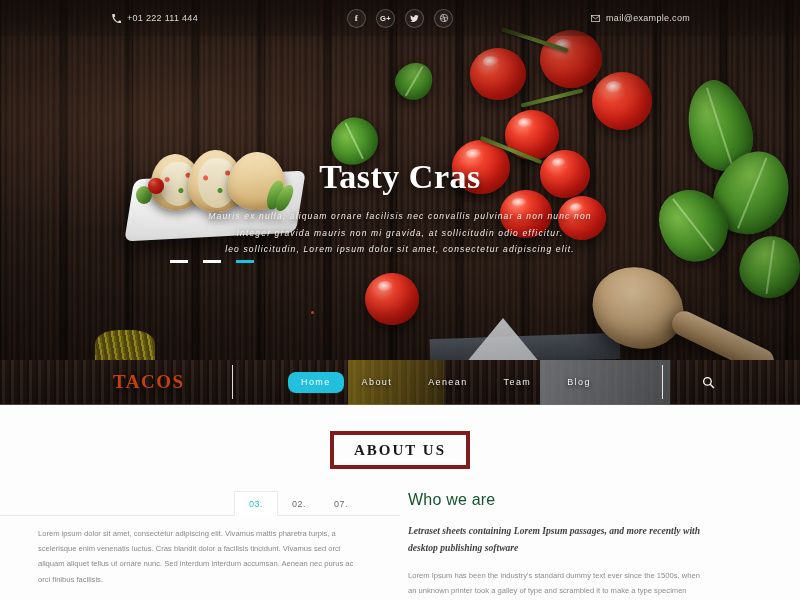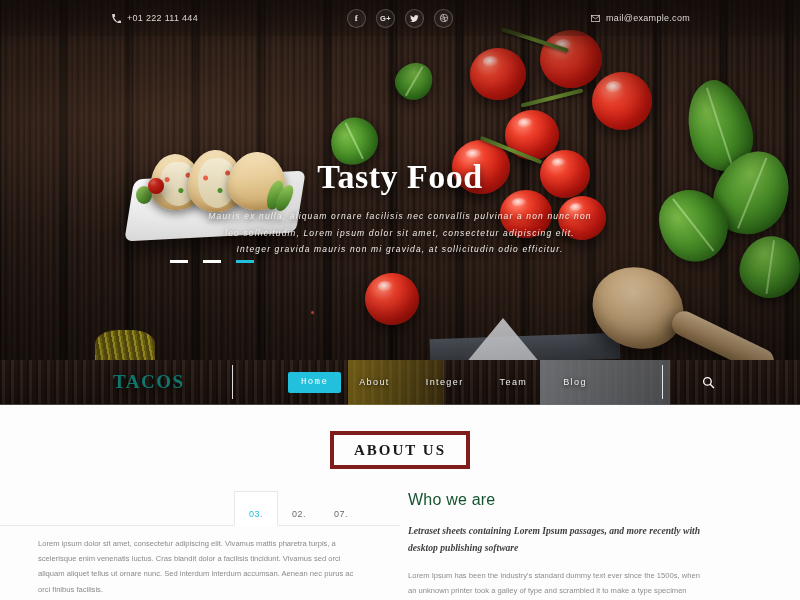--- a/index.html
+++ b/index.html
@@ -230,41 +230,41 @@
     position:absolute; left:540px; top:0; width:130px; height:45px;
     background:linear-gradient(110deg, rgba(120,124,128,0.85), rgba(88,92,97,0.75));
   }
   .nav-yellowblock{
     position:absolute; left:348px; top:0; width:96px; height:45px;
     background:linear-gradient(100deg, rgba(176,150,30,0.55), rgba(120,102,18,0.30));
   }
   .logo{
     position:absolute; left:113px;
     font-family:"Liberation Serif", serif;
-    font-weight:bold; font-size:19px; color:#0f766e;
+    font-weight:bold; font-size:19px; color:#c2410c;
     letter-spacing:1.5px; z-index:3;
     text-shadow:0 2px 6px rgba(0,0,0,.8);
   }
   .nav-sep{
     position:absolute; width:1px; height:34px;
     background:rgba(255,255,255,0.85); z-index:3;
   }
   .nav-sep.l{ left:232px; }
   .nav-sep.r{ left:662px; }
   .nav-menu{
     position:absolute; left:288px; display:flex; align-items:center; gap:0; z-index:3;
   }
   .nav-item{
     font-size:9px; color:#efefef; letter-spacing:1.4px;
     padding:12px 18px; height:52px; display:flex; align-items:center;
     text-shadow:0 1px 4px rgba(0,0,0,.85);
   }
   .nav-item.active{
     background:#22c0dc; color:#ffffff;
-    height:21px; padding:0 13px; border-radius:2px; text-shadow:none;font-family:Liberation Mono, monospace;
+    height:21px; padding:0 13px; border-radius:8px; text-shadow:none;
   }
   .nav-search{
     position:absolute; left:699px; z-index:3;
     width:18px;height:18px; display:flex;align-items:center;justify-content:center;
   }
 
   
   .about{
     position:absolute; left:0; top:405px; width:800px; height:195px;
     background:#fdfdfd;
@@ -282,21 +282,21 @@
   }
   .col-left{ width:400px; position:relative; }
   .col-right{ width:400px; padding-left:8px; }
 
   .tabs{
     display:flex; justify-content:flex-end; padding-right:38px; align-items:flex-end;
     border-bottom:1px solid #e8e8e8;
   }
   .tab{
     font-size:9px; color:#6a6a6a; letter-spacing:.5px;
-    padding:17px 14px 6px;
+    padding:7px 14px 6px;
   }
   .tab.active{
     color:#22c0dc;
     background:#ffffff;
     border:1px solid #e8e8e8;
     border-bottom:1px solid #ffffff;
     margin-bottom:-1px;
   }
   .tab-body{
     padding:10px 40px 0 38px;
@@ -428,25 +428,25 @@
         <svg width="9" height="7" viewBox="0 0 24 18" fill="none" stroke="#ddd6d2" stroke-width="2">
             <rect x="1" y="1" width="22" height="16"></rect>
             <path d="M1 2l11 8L23 2"></path>
           </svg>
       </span>
       <span>mail@example.com</span>
     </div>
   </div>
 
   <div class="hero-text">
-    <div class="hero-title">Tasty Food</div>
+    <div class="hero-title">Tasty Cras</div>
     <div class="hero-sub">
       <div>Mauris ex nulla, aliquam ornare facilisis nec convallis pulvinar a non nunc non</div>
+      <div>Integer gravida mauris non mi gravida, at sollicitudin odio efficitur.</div>
       <div>leo sollicitudin, Lorem ipsum dolor sit amet, consectetur adipiscing elit.</div>
-      <div>Integer gravida mauris non mi gravida, at sollicitudin odio efficitur.</div>
     </div>
   </div>
 
   <div class="slider-dots">
     <div class="dash"></div>
     <div class="dash"></div>
     <div class="dash active"></div>
   </div>
   <div class="red-dot"></div>
 </div>
@@ -455,21 +455,21 @@
   <div class="nav-wood"></div>
   <div class="nav-yellowblock"></div>
   <div class="nav-grayblock"></div>
 
   <div class="logo">TACOS</div>
   <div class="nav-sep l"></div>
 
   <div class="nav-menu">
     <div class="nav-item active">Home</div>
     <div class="nav-item">About</div>
-    <div class="nav-item">Integer</div>
+    <div class="nav-item">Aenean</div>
     <div class="nav-item">Team</div>
     <div class="nav-item">Blog</div>
   </div>
 
   <div class="nav-sep r"></div>
   <div class="nav-search">
     <svg width="13" height="13" viewBox="0 0 24 24" fill="none" stroke="#ffffff" stroke-width="2.4">
         <circle cx="10" cy="10" r="7"></circle>
         <path d="M15.2 15.2L22 22"></path>
       </svg>

